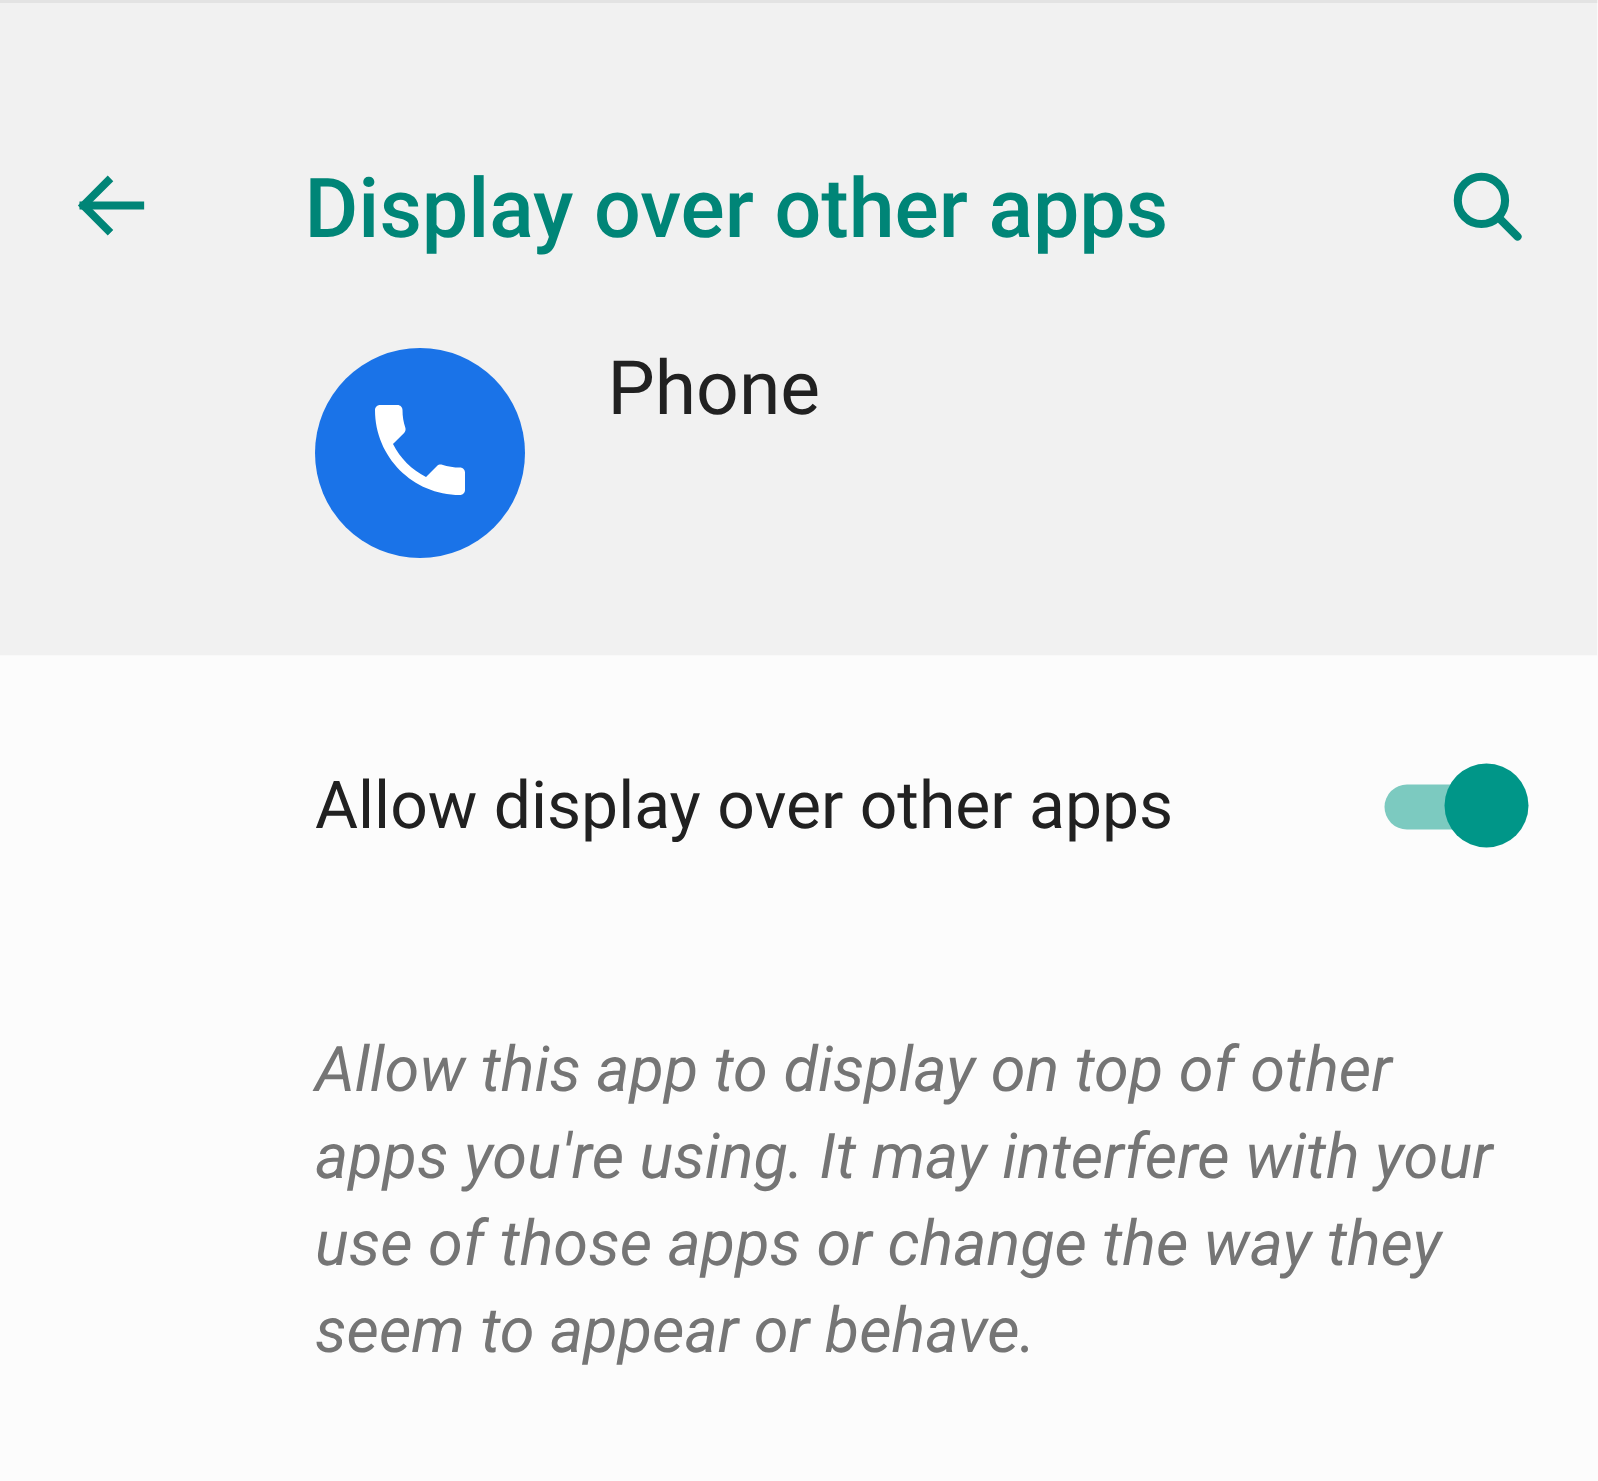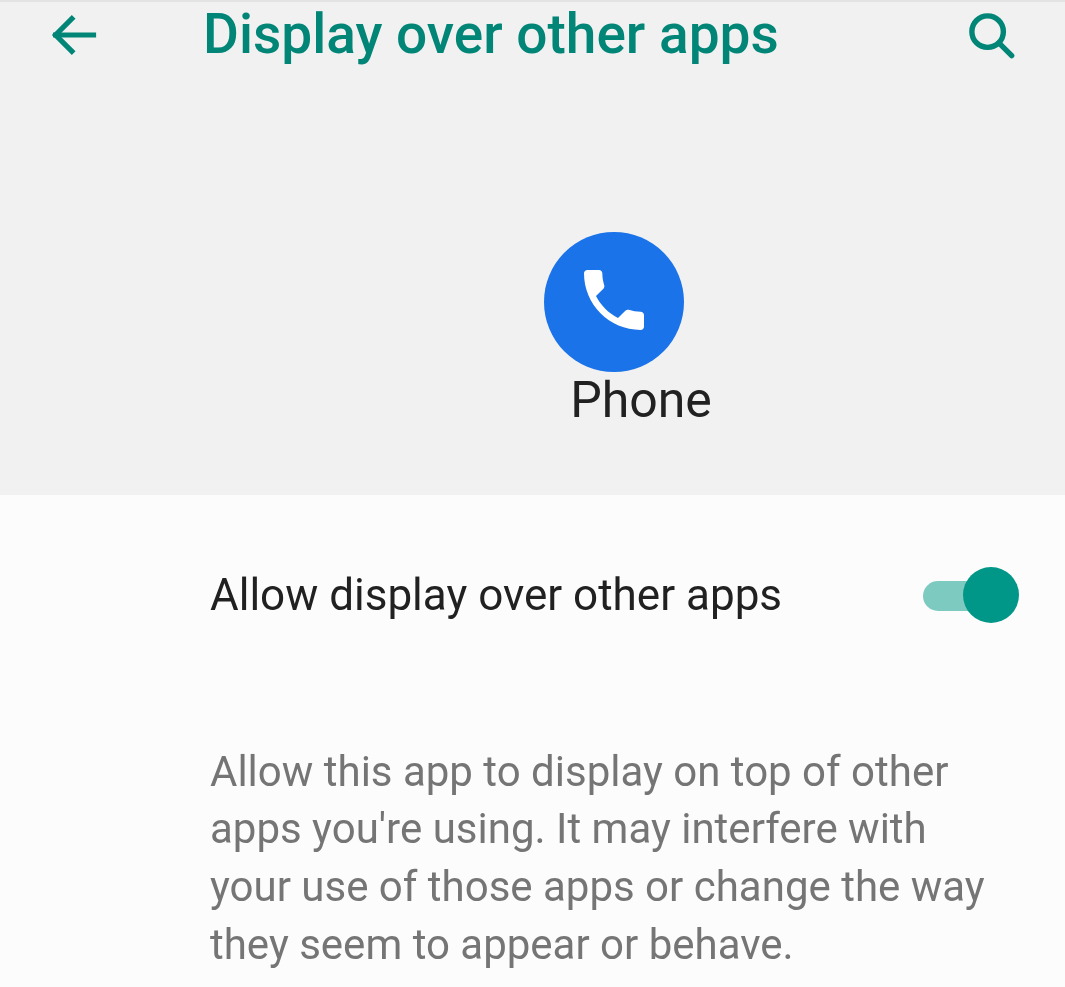--- a/index.html
+++ b/index.html
@@ -13,21 +13,21 @@
       width: 1065px;
       height: 987px;
       overflow: hidden;
     }
     .header-region {
       background: #f1f1f1;
       border-top: 2px solid #e3e3e3;
     }
     .toolbar {
       display: flex;
-      align-items: flex-start;
+      align-items: flex-end;
       height: 170px;
       padding: 0 40px;
     }
     .back-btn {
       width: 68px;
       height: 68px;
       display: flex;
       align-items: center;
       justify-content: center;
       background: none;
@@ -46,23 +46,21 @@
       height: 68px;
       display: flex;
       align-items: center;
       justify-content: center;
       background: none;
       border: none;
       cursor: pointer;
     }
     .app-info-row {
       display: flex;
-      align-items: center;
       padding: 60px 48px 65px 210px;
-      flex-direction: column;
     }
     .app-icon-circle {
       width: 140px;
       height: 140px;
       border-radius: 50%;
       background: #1a73e8;
       display: flex;
       align-items: center;
       justify-content: center;
       flex-shrink: 0;
@@ -117,20 +115,21 @@
       position: absolute;
       right: 0;
       top: 0;
       width: 56px;
       height: 56px;
       border-radius: 50%;
       background: #009688;
     }
     .description-row {
       padding: 80px 40px 40px 210px;
+      font-style: italic;
     }
     .description-text {
       color: #757575;
       font-size: 42px;
       font-weight: 400;
       line-height: 1.38;
       max-width: 800px;
     }
   </style>
 </head>

